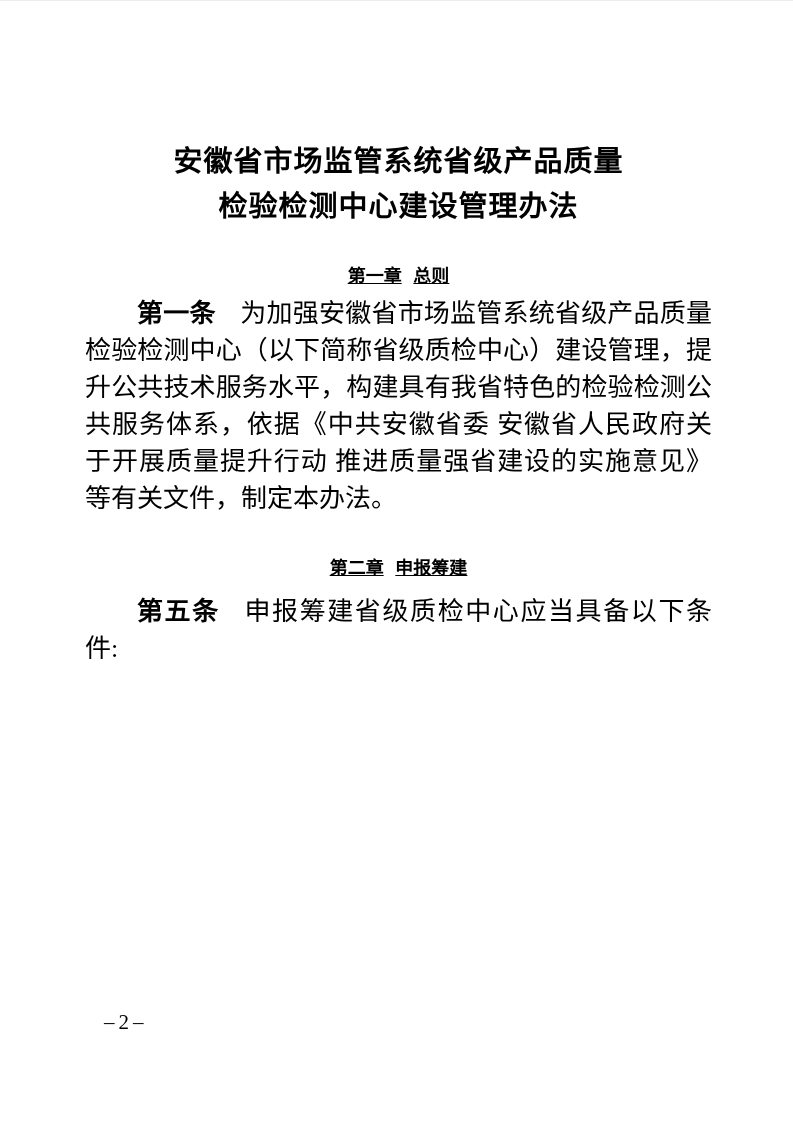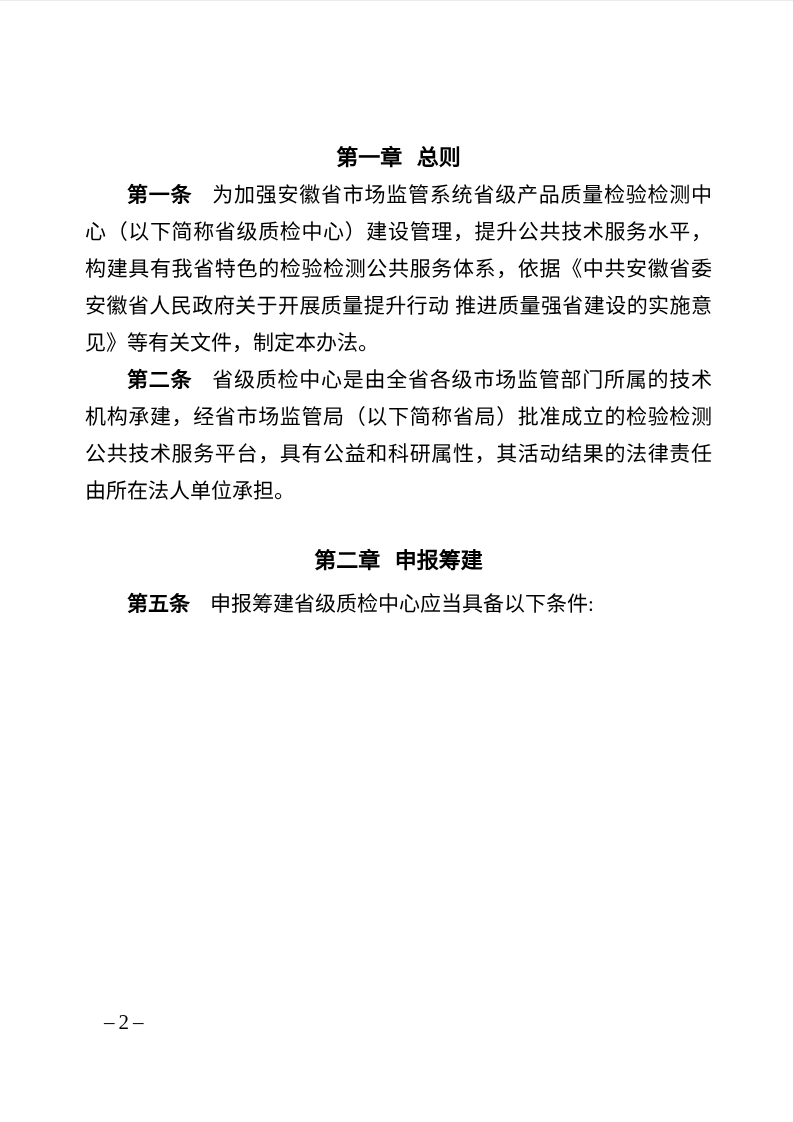--- a/index.html
+++ b/index.html
@@ -30,32 +30,33 @@
   .doc-title {
     margin: 139px 0 0 0;
     font-size: 29px;
     line-height: 45px;
     font-weight: bold;
     text-align: center;
     letter-spacing: 1px;
   }
   .title-line { display: block; }
   .chapter-heading {
-    font-size: 22px;
+    font-size: 18px;
     line-height: 38px;
     font-weight: bold;
     text-align: center;
     font-family: "Liberation Sans", "DejaVu Sans", sans-serif;
+    text-decoration: underline;
   }
   .chapter-heading.c1 { margin: 28px 0 0 0; }
   .chapter-heading.c2 { margin: 32px 0 6px 0; }
   .chapter-title { margin-left: 0.65em; }
   .para {
     margin: 0;
-    font-size: 21px;
+    font-size: 26px;
     line-height: 37px;
     text-indent: 2em;
     text-align: justify;
     text-justify: inter-ideograph;
   }
   .article-label {
     font-weight: bold;
     margin-right: 0.95em;
   }
   .page-number {
@@ -69,34 +70,33 @@
   section { display: block; }
 </style>
 </head>
 <body>
 
 <div class="edge-line"></div>
 
 <div class="page">
 
   <h1 class="doc-title">
+    <span class="title-line">安徽省市场监管系统省级产品质量</span>
+    <span class="title-line">检验检测中心建设管理办法</span>
   </h1>
 
   <section>
     <h2 class="chapter-heading c1">
       <span>第一章</span><span class="chapter-title">总则</span>
     </h2>
 
     <p class="para">
       <span class="article-label">第一条</span><span>为加强安徽省市场监管系统省级产品质量检验检测中心（以下简称省级质检中心）建设管理，提升公共技术服务水平，构建具有我省特色的检验检测公共服务体系，依据《中共安徽省委 安徽省人民政府关于开展质量提升行动 推进质量强省建设的实施意见》等有关文件，制定本办法。</span>
     </p>
 
-    <p class="para">
-      <span class="article-label">第二条</span><span>省级质检中心是由全省各级市场监管部门所属的技术机构承建，经省市场监管局（以下简称省局）批准成立的检验检测公共技术服务平台，具有公益和科研属性，其活动结果的法律责任由所在法人单位承担。</span>
-    </p>
 
 
   </section>
 
   <section>
     <h2 class="chapter-heading c2">
       <span>第二章</span><span class="chapter-title">申报筹建</span>
     </h2>
 
     <p class="para">

